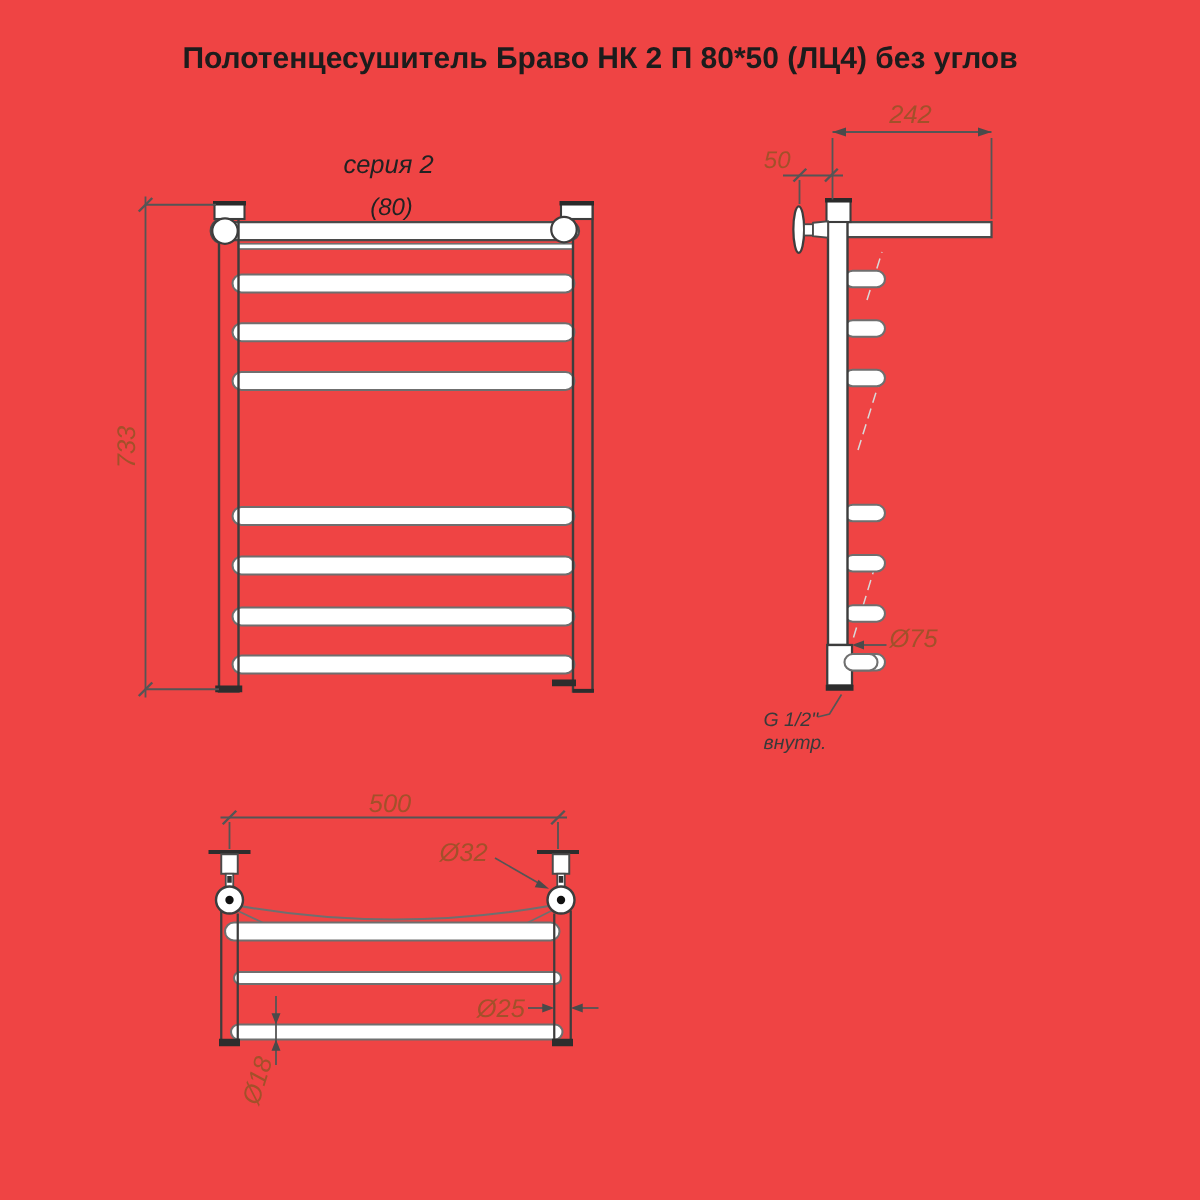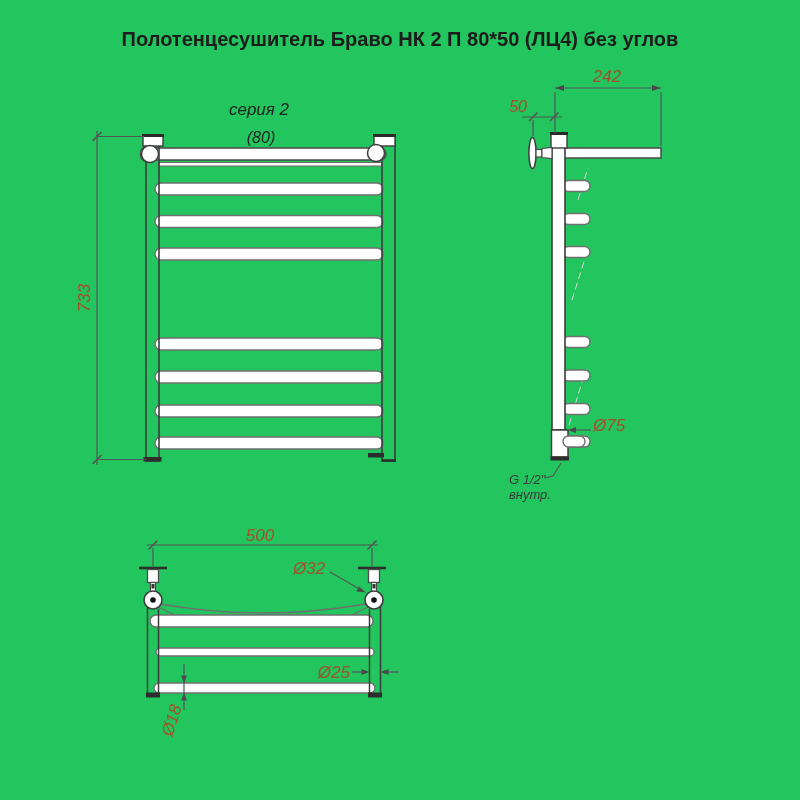--- a/index.html
+++ b/index.html
@@ -1,16 +1,16 @@
 <!DOCTYPE html>
 <html><head>
 <meta charset="utf-8">
 <style>
   html,body{margin:0;padding:0;background:#ffffff;}
-  .page{position:relative;width:800px;height:800px;background:#22c55e;overflow:hidden;
+  .page{position:relative;width:800px;height:800px;background:#ef4444;overflow:hidden;
         font-family:"Liberation Sans",sans-serif;}
   .title{position:absolute;top:28px;left:0;width:800px;text-align:center;
          font-size:20px;font-weight:700;color:#1c1c1c;letter-spacing:0px;}
   svg text{font-family:"Liberation Sans",sans-serif;}
   .dim{font-style:italic;fill:#a3502a;}
   .lbl{font-style:italic;fill:#222222;}
   .thr{font-style:italic;fill:#3a3a3a;}
 </style>
 </head>
 <body>

